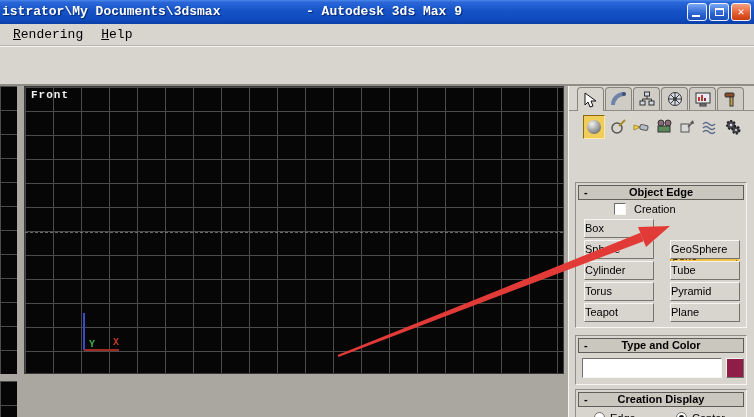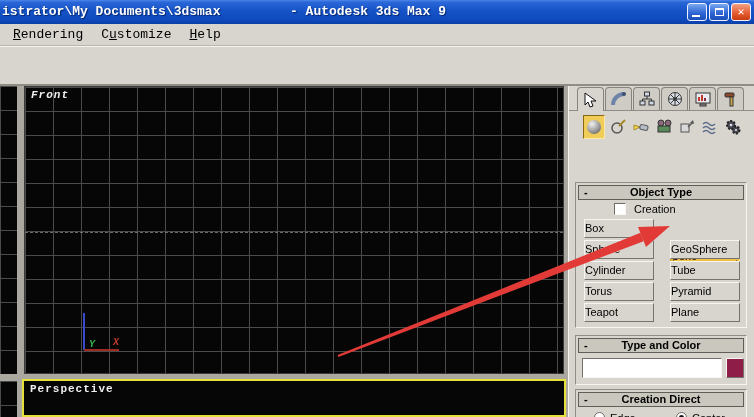--- a/index.html
+++ b/index.html
@@ -10,21 +10,21 @@
     position:relative;
   }
   
   .titlebar {
     position:absolute; left:0; top:0; width:754px; height:24px;
     background:linear-gradient(180deg,#4a86e8 0%,#2a66d8 10%,#1553c6 45%,#0f4bbf 80%,#0a3fa6 100%);
     color:#fff; font-family:"Liberation Mono", monospace; font-weight:bold; font-size:13px;
     white-space:nowrap;
   }
   .titlebar span { position:absolute; top:4px; text-shadow:1px 1px 1px #03246b; }
-  .tb-left { left:2px; } .tb-mid { left:290px; } .tb-right { left:497px; }
+  .tb-left { left:2px; } .tb-mid { left:306px; } .tb-right { left:497px; }
   .winbtn {
     position:absolute; top:3px; width:20px; height:18px; border:1px solid #eef3ff;
     border-radius:3px; font-size:11px; color:#fff; text-align:center; line-height:16px;
   }
   .btn-min { left:687px; background:linear-gradient(180deg,#79a7f2,#2b63d2 60%,#1c4fba); }
   .btn-min i { position:absolute; left:4px; bottom:3px; width:8px; height:2px; background:#fff; }
   .btn-rst { left:709px; background:linear-gradient(180deg,#79a7f2,#2b63d2 60%,#1c4fba); }
   .btn-rst i { position:absolute; left:5px; top:4px; width:9px; height:8px; border:1px solid #fff; border-top-width:2px; background:transparent; }
   .btn-cls { left:731px; background:linear-gradient(180deg,#f5a284,#e55f33 55%,#c83c10); font-weight:bold; }
   
@@ -66,21 +66,21 @@
   .ballgrid i { width:11px; height:11px; border-radius:50%; }
   
   .vparea { position:absolute; left:0; top:86px; width:568px; height:331px; background:#a9a7a0; }
   .grid-bg {
     background-color:#060606;
     background-image:linear-gradient(#4b4b4b 1px, transparent 1px),
                      linear-gradient(90deg,#4b4b4b 1px, transparent 1px);
     background-size:28px 24px;
   }
   .vp-strip-top { position:absolute; left:0; top:0; width:17px; height:288px; }
-  .vp-front { position:absolute; left:24px; top:0; width:540px; height:288px; border:1px solid #3a3a3a;font-style:italic; }
+  .vp-front { position:absolute; left:24px; top:0; width:540px; height:288px; border:1px solid #3a3a3a; }
   .vp-label { position:absolute; left:6px; top:2px; color:#efefef; font-family:"Liberation Mono",monospace; font-size:11px; font-weight:bold; letter-spacing:1px; }
   .major-line { position:absolute; left:0; top:145px; width:100%; border-top:1px dashed #8a8a8a; opacity:.75; }
   .vp-strip-bot { position:absolute; left:0; top:295px; width:17px; height:36px; }
   .vp-persp { position:absolute; left:22px; top:293px; width:544px; height:38px; border:2px solid #e5e13a; background:#060606; }
   
   .cpanel { position:absolute; left:568px; top:86px; width:186px; height:331px; background:#d8d5ce; border-left:1px solid #f6f5f1; }
   .cp-tabs { position:absolute; left:0; top:0; width:186px; height:25px; border-bottom:1px solid #8f8d85; }
   .cp-tab { position:absolute; top:1px; width:27px; height:23px; background:#cfccc5; border:1px solid #85837b; border-bottom:none; border-radius:4px 4px 0 0; display:flex; align-items:center; justify-content:center; }
   .cp-tab.active { background:#d8d5ce; height:24px; box-shadow:0 1px 0 #d8d5ce; }
   .cp-cats { position:absolute; left:0; top:29px; width:186px; height:26px; }
@@ -130,21 +130,20 @@
       <i></i>
     </div>
   <div class="winbtn btn-rst">
       <i></i>
     </div>
   <div class="winbtn btn-cls">✕</div>
 </div>
 
 <div class="menubar">
   <span class="menu-item"><span></span><span class="u">R</span><span>endering</span></span>
-  <span class="menu-item"><span>C</span><span class="u">u</span><span>stomize</span></span>
   <span class="menu-item"><span></span><span class="u">H</span><span>elp</span></span>
 </div>
 
 <div class="toolbar">
   <div class="tbi" style="left:0;width:16px;top:56px;height:20px;background:#d8d5ce;border:1px solid;border-color:#fbfaf7 #716f67 #716f67 #fbfaf7;font-size:8px;">
       <span>▼</span>
     </div>
 
   <div class="tbi" style="left:24px;width:28px;">
     <span class="slider-pair">
@@ -285,23 +284,20 @@
     <svg style="position:absolute;left:30px;top:220px;" width="80" height="64" viewBox="0 0 80 64">
       <line x1="29" y1="6" x2="29" y2="43" stroke="#3a49c8" stroke-width="2"></line>
       <line x1="29" y1="43" x2="64" y2="43" stroke="#9e2a22" stroke-width="2"></line>
       <text x="34" y="40" fill="#39b54a" font-size="10" font-family="Liberation Mono, monospace" font-weight="bold">Y</text>
       <text x="58" y="38" fill="#c0392b" font-size="10" font-family="Liberation Mono, monospace" font-weight="bold">X</text>
     </svg>
   </div>
 
   <div class="vp-strip-bot grid-bg"></div>
 
-  <div class="vp-persp">
-    <span class="vp-label">Perspective</span>
-  </div>
 </div>
 
 <div class="cpanel">
 
   <div class="cp-tabs">
     <div class="cp-tab active" style="left:8px;">
       <svg width="15" height="16" viewBox="0 0 15 16">
         <polygon points="2,1 13,9 8,9 10,14 7,15 5,10 2,13" fill="#fff" stroke="#111"></polygon>
       </svg>
     </div>
@@ -391,21 +387,21 @@
         <circle cx="6" cy="6" r="1.3" fill="#ddd"></circle>
         <circle cx="11" cy="11" r="1.1" fill="#ddd"></circle>
       </svg>
     </div>
   </div>
 
 
   <div class="rollout r-objtype">
     <div class="roll-head">
       <span class="minus">-</span>
-      <span>Object Type</span>
+      <span>Object Edge</span>
     </div>
     <div class="autogrid-row">
       <span class="chk"></span>
       <span class="lbl">Creation</span>
     </div>
     <div class="mx-btn col1 row1">Box</div>
     <div class="mx-btn col2 row1 active">Cone</div>
     <div class="mx-btn col1 row2">Sphere</div>
     <div class="mx-btn col2 row2">GeoSphere</div>
     <div class="mx-btn col2 row3">Tube</div>
@@ -423,21 +419,21 @@
     </div>
     <div class="name-field sunkenfield">
       <input value="" style="">
     </div>
     <div class="swatch"></div>
   </div>
 
   <div class="rollout r-creation">
     <div class="roll-head">
       <span class="minus">-</span>
-      <span>Creation Direct</span>
+      <span>Creation Display</span>
     </div>
     <div class="radio-row">
       <span class="radio" style="left:18px;"></span>
       <span class="rlbl" style="left:34px;">Edge</span>
       <span class="radio sel" style="left:100px;"></span>
       <span class="rlbl" style="left:116px;">Center</span>
     </div>
   </div>
 </div>
 

